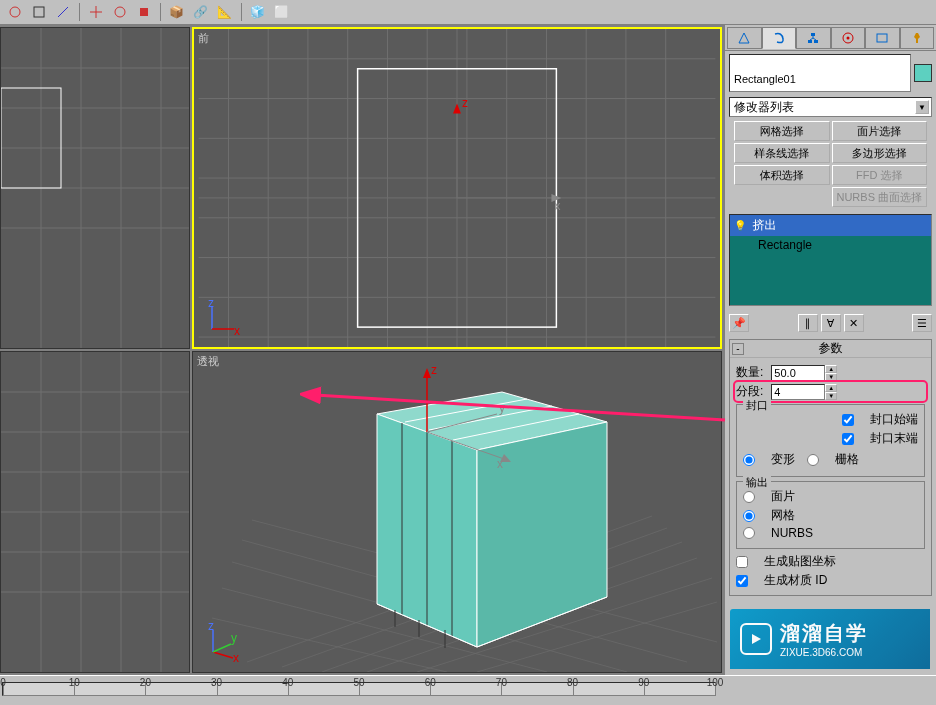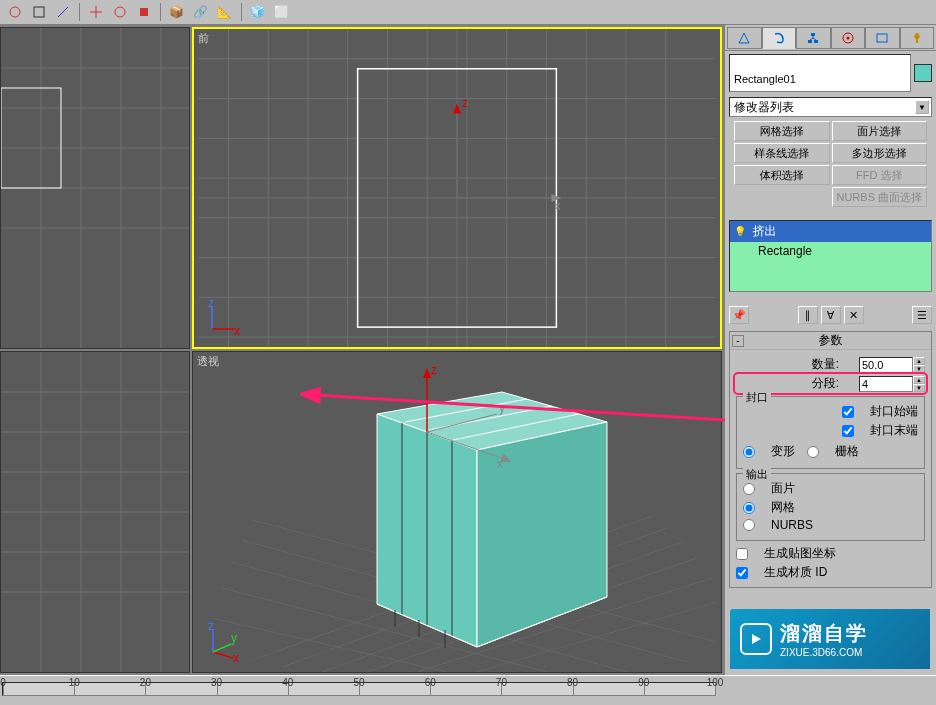--- a/index.html
+++ b/index.html
@@ -27,37 +27,37 @@
 .color-swatch { width: 18px; height: 18px; background: #5dd0c0; border: 1px solid #333; }
 
 .dropdown { width: calc(100% - 8px); margin: 2px 4px; height: 20px; background: #fff; border: 1px inset #808080; display: flex; align-items: center; justify-content: space-between; padding: 0 2px 0 4px; font-size: 11px; }
 .dropdown .arrow { width: 14px; height: 14px; background: #c0c0c0; border: 1px outset #fff; display: flex; align-items: center; justify-content: center; font-size: 8px; }
 
 .btn-grid { display: grid; grid-template-columns: 1fr 1fr; gap: 2px; padding: 2px 9px; }
 .btn { height: 20px; background: #c0c0c0; border: 1px outset #fff; font-size: 11px; display: flex; align-items: center; justify-content: center; cursor: pointer; }
 .btn.disabled { color: #888; }
 .btn-wide { grid-column: 1 / -1; }
 
-.stack-list { margin: 11px 4px; height: 72px; background: #86efac; border: 1px inset #808080; font-size: 11px; }
+.stack-list { margin: 5px 4px; height: 92px; background: #0f766e; border: 1px inset #808080; font-size: 11px; }
 .stack-row { padding: 2px 4px; display: flex; align-items: center; gap: 6px; }
 .stack-row.sel { background: #316ac5; color: #fff; }
 .stack-row.sel::before { content: "💡"; font-size: 10px;}
 .stack-row.indent { padding-left: 28px; }
 
 .stack-tools { display: flex; padding: 2px 4px; gap: 3px; align-items: center; height: 24px; }
 .stack-tools .sp { flex: 1; }
 .tool-sm { width: 20px; height: 18px; border: 1px outset #fff; background: #c0c0c0; display: flex; align-items: center; justify-content: center; font-size: 11px; }
 
 .rollout { margin: 4px 4px; border: 1px solid #808080; background: #c0c0c0; }
 .rollout-head { background: #c0c0c0; border-bottom: 1px solid #aaa; height: 18px; display: flex; align-items: center; position: relative; font-size: 11px; }
 .rollout-head .minus { position: absolute; left: 2px; width: 12px; height: 12px; border: 1px solid #808080; background: #c0c0c0; display:flex; align-items:center; justify-content:center; font-size: 10px; line-height: 1; }
 .rollout-head .title { margin: 0 auto; }
 .rollout-body { padding: 4px 6px; font-size: 11px; }
 
-.param-row { display: flex; align-items: center; gap: 20px; margin: 2px 0; justify-content: flex-end; }
+.param-row { display: flex; align-items: center; gap: 8px; margin: 2px 0; justify-content: flex-start; }
 .param-row.hl { outline: 2px solid #ff1e6b; outline-offset: 1px; border-radius: 2px; }
 .param-label { white-space: nowrap; }
 .spinner { display: flex; }
 .spinner input { width: 54px; height: 16px; background: #fff; border: 1px inset #808080; font-size: 11px; padding: 0 2px; }
 .spinner .arrows { width: 12px; display: flex; flex-direction: column; }
 .spinner .arrows div { flex: 1; background: #c0c0c0; border: 1px outset #fff; font-size: 6px; display: flex; align-items: center; justify-content: center; line-height: 1; height: 8px; }
 
 .group-box { border: 1px solid #808080; margin: 4px 0; padding: 4px 6px 6px; position: relative; }
 .group-box .legend { position: absolute; top: -7px; left: 6px; background: #c0c0c0; padding: 0 3px; font-size: 11px; }
 .chk-row, .rad-row { display: flex; align-items: center; gap: 16px; margin: 2px 0; font-size: 11px; }

